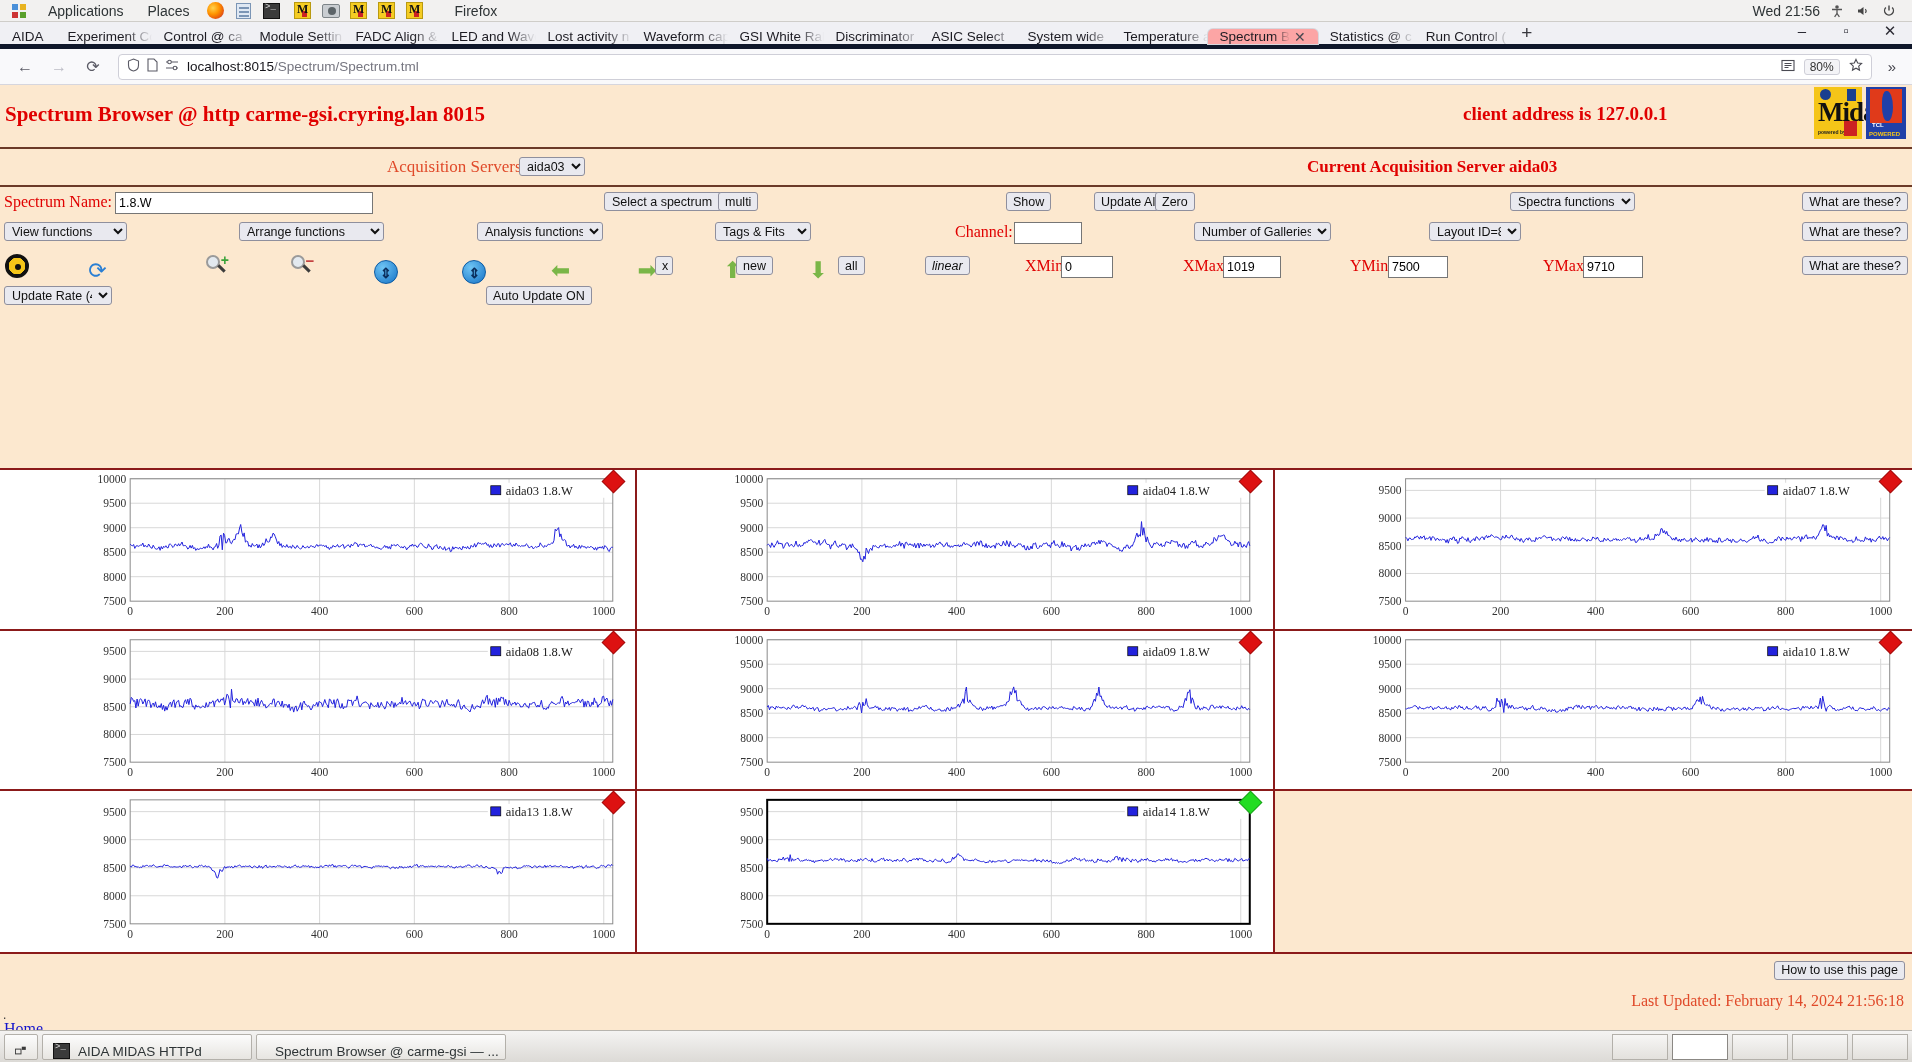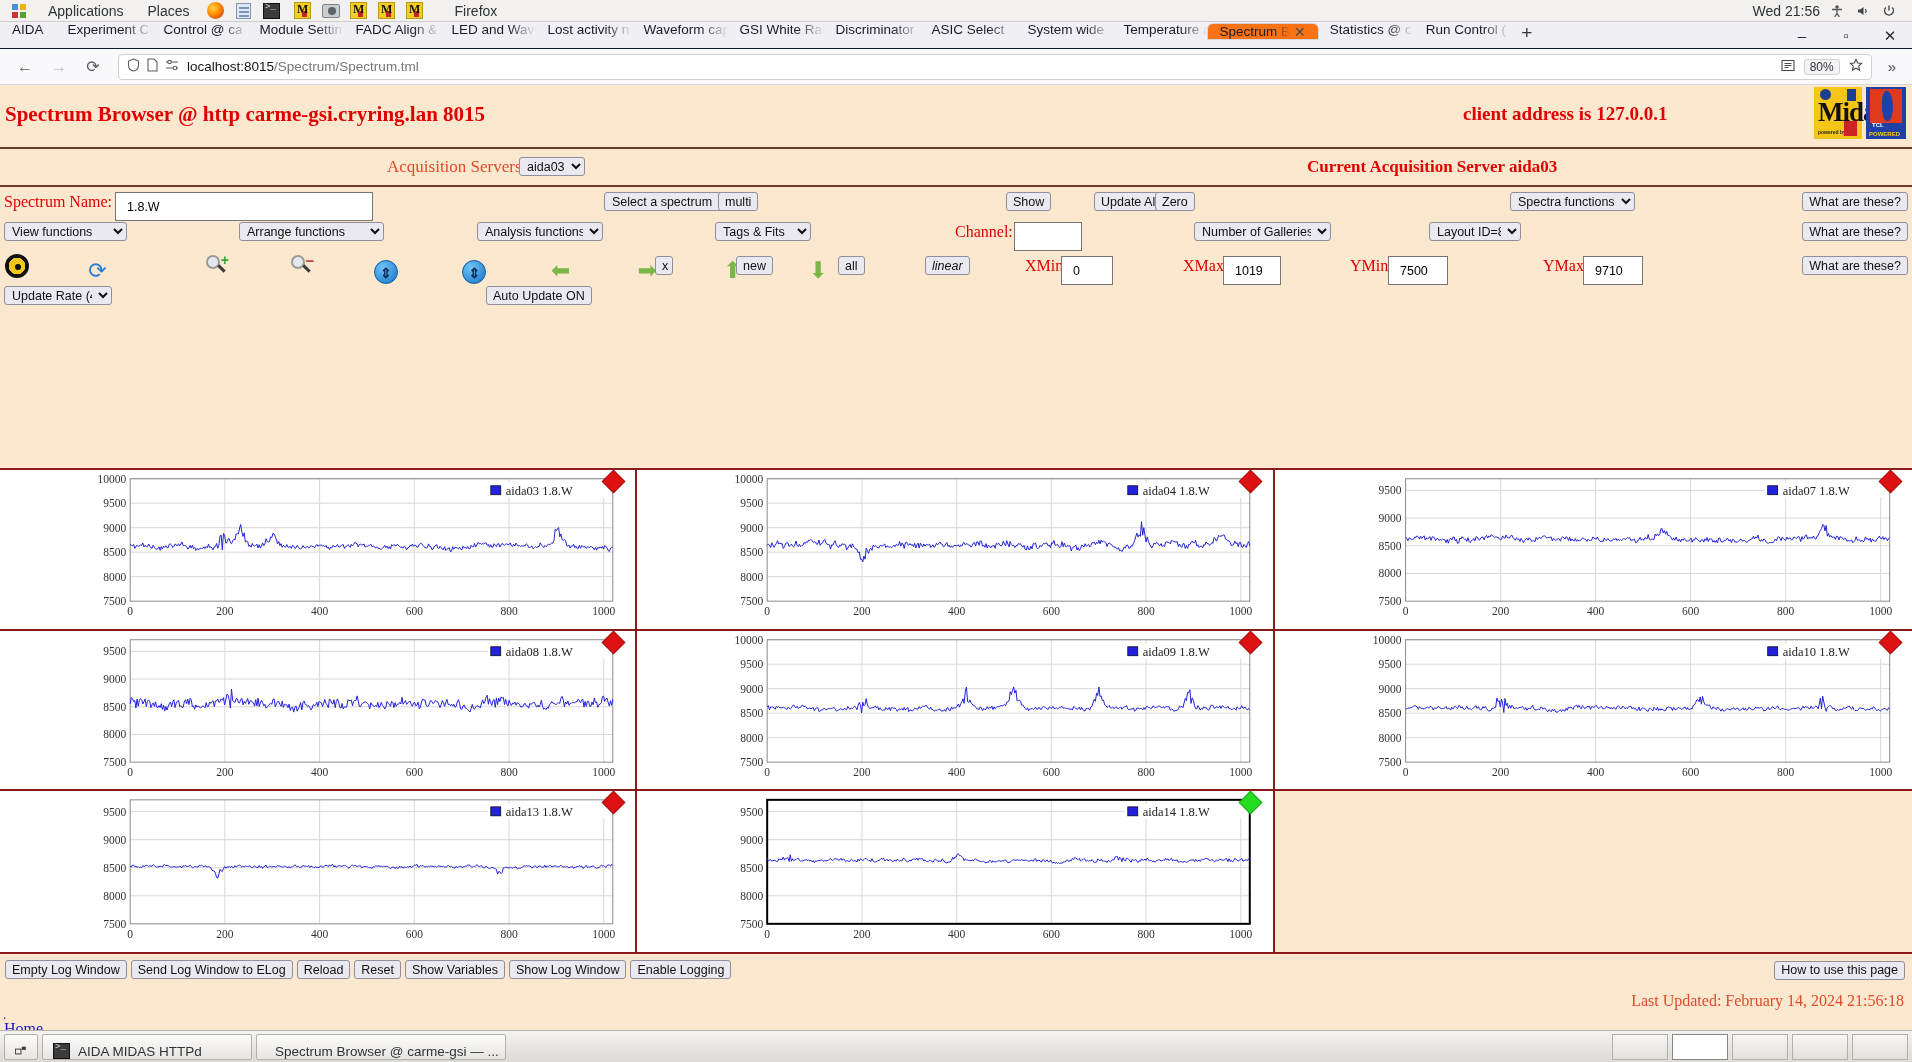--- a/index.html
+++ b/index.html
@@ -43,32 +43,32 @@
   }
   .term-ico{width:17px;height:16px;background:#3b3b3b;border:1px solid #111;display:inline-block;position:relative;}
   .term-ico::after{content:">_";position:absolute;left:1px;top:-2px;color:#dcdcdc;font-size:9px;font-family:"Liberation Mono",monospace;}
   .files-ico{width:15px;height:16px;background:#dfe8f3;border:1px solid #7b95b5;display:inline-block;position:relative;}
   .files-ico::after{content:"";position:absolute;left:2px;top:3px;width:10px;height:2px;background:#7b95b5;box-shadow:0 4px 0 #7b95b5,0 8px 0 #7b95b5;}
   .cam-ico{width:18px;height:14px;background:#c9cdd1;border:1px solid #7d8488;border-radius:2px;display:inline-block;position:relative;}
   .cam-ico::after{content:"";position:absolute;left:5px;top:2px;width:8px;height:8px;border-radius:50%;background:#5c6468;}
 
   
   #ff-tabbar {
-    height:27px; background:#f0f0f4; display:flex; align-items:flex-start;
-    border-bottom:1px solid #0f172a; position:relative;
+    height:27px; background:#f0f0f4; display:flex; align-items:flex-end;
+    border-bottom:5px solid #0f172a; position:relative;
   }
   .tab {
     display:flex; align-items:center; padding:0 12px; font-size:13.5px;
     color:#1c1b22; max-width:96px; overflow:hidden; white-space:nowrap;
     position:relative; -webkit-mask-image:linear-gradient(to right,#000 72%,transparent 100%);
             mask-image:linear-gradient(to right,#000 72%,transparent 100%);
   }
   .tab.first { max-width:78px; }
   .tab.active {
-    background:#f97316; border-radius:5px 5px 0 0; max-width:none;
+    background:#fca5a5; border-radius:5px 5px 0 0; max-width:none;
     box-shadow:0 0 0 1px #d7d7dd; -webkit-mask-image:none; mask-image:none;
     margin-top:2px;
   }
   .tab.active .tablabel {
     max-width:72px; overflow:hidden; white-space:nowrap; display:inline-block;
     -webkit-mask-image:linear-gradient(to right,#000 76%,transparent 100%);
             mask-image:linear-gradient(to right,#000 76%,transparent 100%);
   }
   .tab-close { margin-left:4px; font-size:14px; color:#4a4a52; cursor:pointer; line-height:1; }
   .newtab { display:flex;align-items:center;justify-content:center;width:34px;font-size:19px;color:#37373d; }
@@ -143,21 +143,21 @@
   }
   select.w {
     background:#e9e9ef; border:1px solid #8f8f9d; border-radius:3px;
     padding:1px 3px; color:#111; height:19px;
   }
   button.w {
     background:#e9e9ef; border:1px solid #8f8f9d; border-radius:3px;
     padding:1px 6px; color:#111; height:19px; cursor:pointer;
   }
   input.w {
-    background:#fff; border:1px solid #767676; padding:0 11px; height:29px; color:#000;
+    background:#fff; border:1px solid #767676; padding:0 3px; height:22px; color:#000;
     font-size:12.5px;
   }
   .lbl-red { font-family:"Liberation Serif",serif; font-size:16px; color:#e00000; }
 
   .ctlrow { position:relative; height:31px; }
   .abs { position:absolute; }
 
   
   .tbico { width:24px;height:24px;position:relative;display:inline-block;cursor:pointer;}
   .radioactive{border-radius:50%;background:radial-gradient(circle,#f5c518 58%,#111 60%);border:2px solid #111;}
@@ -756,29 +756,20 @@
             <text x="505.775" y="24.855" class="legtxt">aida14 1.8.W</text>
           </svg>
           <div class="marker" style="background: rgb(34, 221, 34); right: 13.225px;"></div>
         </div>
       </div>
     <div class="cell empty"></div>
   </div>
 
   <div id="footer">
     <div id="btnrow">
-      <div class="left">
-        <button class="w">Empty Log Window</button>
-        <button class="w">Send Log Window to ELog</button>
-        <button class="w">Reload</button>
-        <button class="w">Reset</button>
-        <button class="w">Show Variables</button>
-        <button class="w">Show Log Window</button>
-        <button class="w">Enable Logging</button>
-      </div>
       <div class="right">
         <button class="w">How to use this page</button>
       </div>
     </div>
     <div id="lastupd">Last Updated: February 14, 2024 21:56:18</div>
     <div id="dotrow">.</div>
     <a id="homelink">Home</a>
   </div>
 </div>
 

